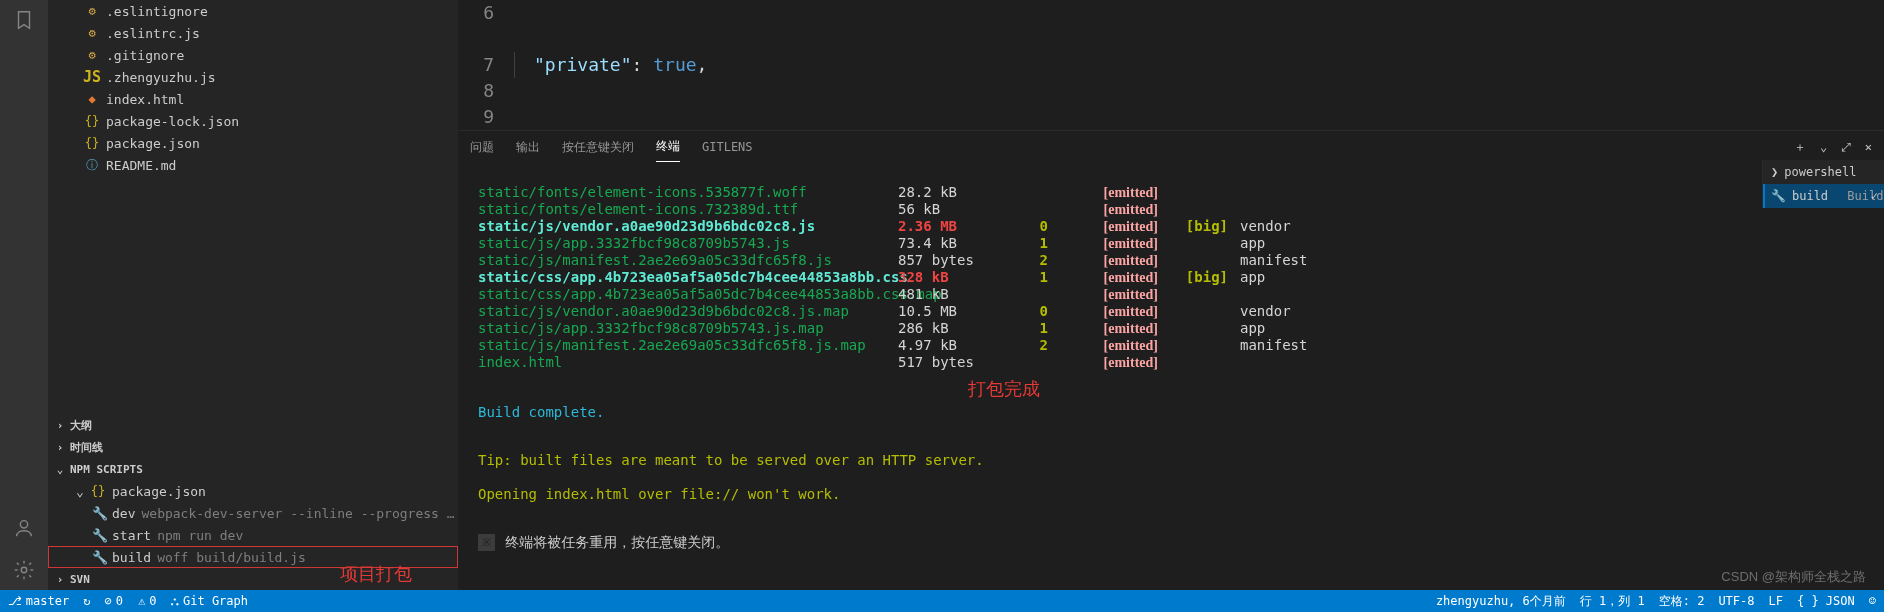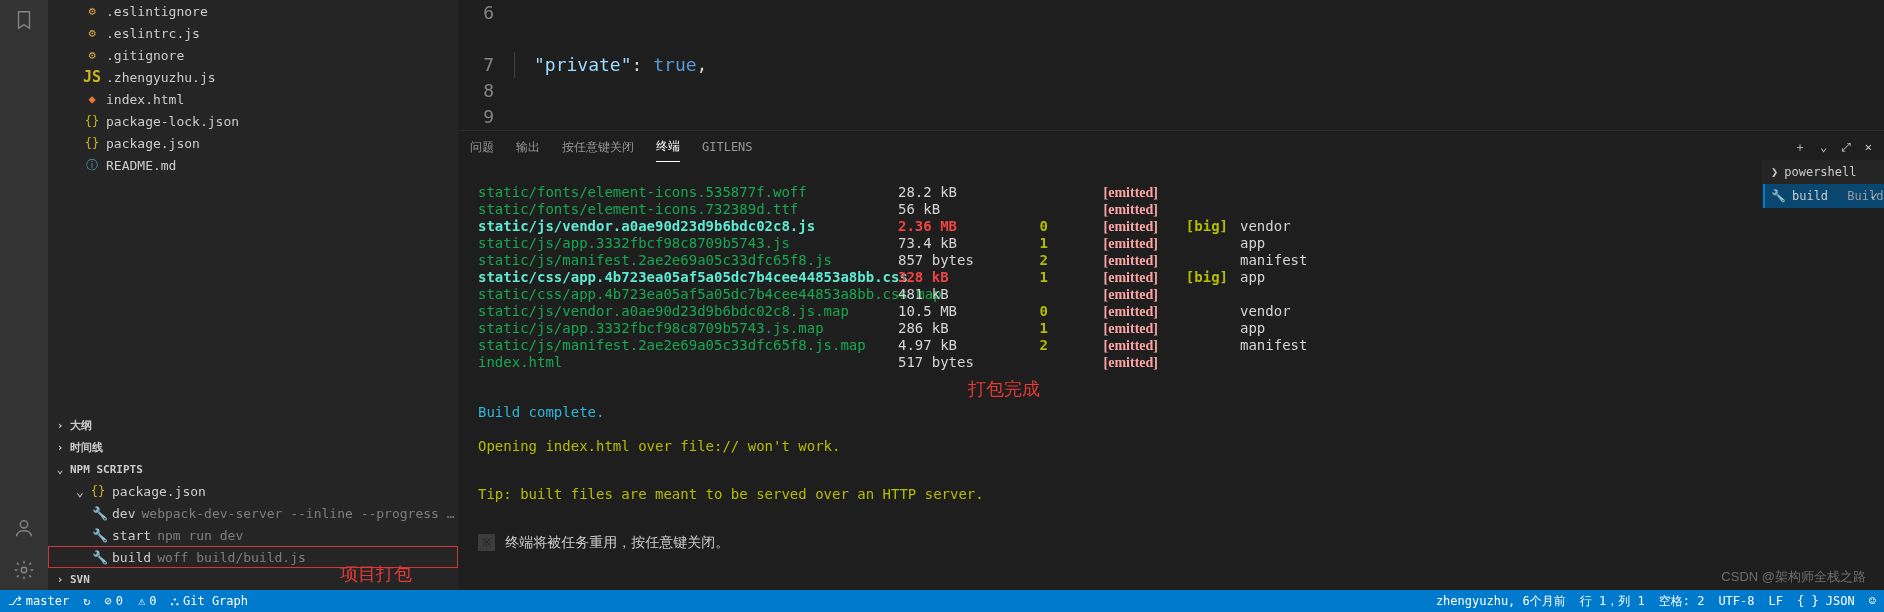--- a/index.html
+++ b/index.html
@@ -295,22 +295,22 @@
         <div class="panel-actions">
           <span style="color:#cccccc;">＋</span>
           <span style="color:#cccccc;">⌄</span>
           <span style="color:#cccccc;">⤢</span>
           <span style="color:#cccccc;">✕</span>
         </div>
       </div>
       <div class="panel-body">
 <div id="term-rows"><div class="term-line"><span class="term-col-file term-file">static/fonts/element-icons.535877f.woff</span><span class="term-col-size term-size">28.2 kB</span><span class="term-col-idx term-num"></span><span class="term-col-emit term-emit">[emitted]</span><span class="term-col-big term-big"></span><span class="term-col-chunk term-chunk"></span></div><div class="term-line"><span class="term-col-file term-file">static/fonts/element-icons.732389d.ttf</span><span class="term-col-size term-size">56 kB</span><span class="term-col-idx term-num"></span><span class="term-col-emit term-emit">[emitted]</span><span class="term-col-big term-big"></span><span class="term-col-chunk term-chunk"></span></div><div class="term-line"><span class="term-col-file term-file-bold">static/js/vendor.a0ae90d23d9b6bdc02c8.js</span><span class="term-col-size term-size-bold">2.36 MB</span><span class="term-col-idx term-num">0</span><span class="term-col-emit term-emit">[emitted]</span><span class="term-col-big term-big">[big]</span><span class="term-col-chunk term-chunk">vendor</span></div><div class="term-line"><span class="term-col-file term-file">static/js/app.3332fbcf98c8709b5743.js</span><span class="term-col-size term-size">73.4 kB</span><span class="term-col-idx term-num">1</span><span class="term-col-emit term-emit">[emitted]</span><span class="term-col-big term-big"></span><span class="term-col-chunk term-chunk">app</span></div><div class="term-line"><span class="term-col-file term-file">static/js/manifest.2ae2e69a05c33dfc65f8.js</span><span class="term-col-size term-size">857 bytes</span><span class="term-col-idx term-num">2</span><span class="term-col-emit term-emit">[emitted]</span><span class="term-col-big term-big"></span><span class="term-col-chunk term-chunk">manifest</span></div><div class="term-line"><span class="term-col-file term-file-bold">static/css/app.4b723ea05af5a05dc7b4cee44853a8bb.css</span><span class="term-col-size term-size-bold">328 kB</span><span class="term-col-idx term-num">1</span><span class="term-col-emit term-emit">[emitted]</span><span class="term-col-big term-big">[big]</span><span class="term-col-chunk term-chunk">app</span></div><div class="term-line"><span class="term-col-file term-file">static/css/app.4b723ea05af5a05dc7b4cee44853a8bb.css.map</span><span class="term-col-size term-size">481 kB</span><span class="term-col-idx term-num"></span><span class="term-col-emit term-emit">[emitted]</span><span class="term-col-big term-big"></span><span class="term-col-chunk term-chunk"></span></div><div class="term-line"><span class="term-col-file term-file">static/js/vendor.a0ae90d23d9b6bdc02c8.js.map</span><span class="term-col-size term-size">10.5 MB</span><span class="term-col-idx term-num">0</span><span class="term-col-emit term-emit">[emitted]</span><span class="term-col-big term-big"></span><span class="term-col-chunk term-chunk">vendor</span></div><div class="term-line"><span class="term-col-file term-file">static/js/app.3332fbcf98c8709b5743.js.map</span><span class="term-col-size term-size">286 kB</span><span class="term-col-idx term-num">1</span><span class="term-col-emit term-emit">[emitted]</span><span class="term-col-big term-big"></span><span class="term-col-chunk term-chunk">app</span></div><div class="term-line"><span class="term-col-file term-file">static/js/manifest.2ae2e69a05c33dfc65f8.js.map</span><span class="term-col-size term-size">4.97 kB</span><span class="term-col-idx term-num">2</span><span class="term-col-emit term-emit">[emitted]</span><span class="term-col-big term-big"></span><span class="term-col-chunk term-chunk">manifest</span></div><div class="term-line"><span class="term-col-file term-file">index.html</span><span class="term-col-size term-size">517 bytes</span><span class="term-col-idx term-num"></span><span class="term-col-emit term-emit">[emitted]</span><span class="term-col-big term-big"></span><span class="term-col-chunk term-chunk"></span></div></div>
 <div class="term-complete">Build complete.</div>
+<div class="term-tip">Tip: built files are meant to be served over an HTTP server.</div>
 <div class="term-tip" style="margin-top:0">Opening index.html over file:// won't work.</div>
-<div class="term-tip">Tip: built files are meant to be served over an HTTP server.</div>
 <div class="term-footer"><span class="term-footer-box">※</span><span>终端将被任务重用，按任意键关闭。</span></div>
 <div class="annotation-red" style="left:510px; top:218px;">打包完成</div>
       </div>
     </div>
   </div>
 
   <div class="right-panel">
     <div class="right-panel-row">
         <span>❯</span>
         <span>powershell</span>

